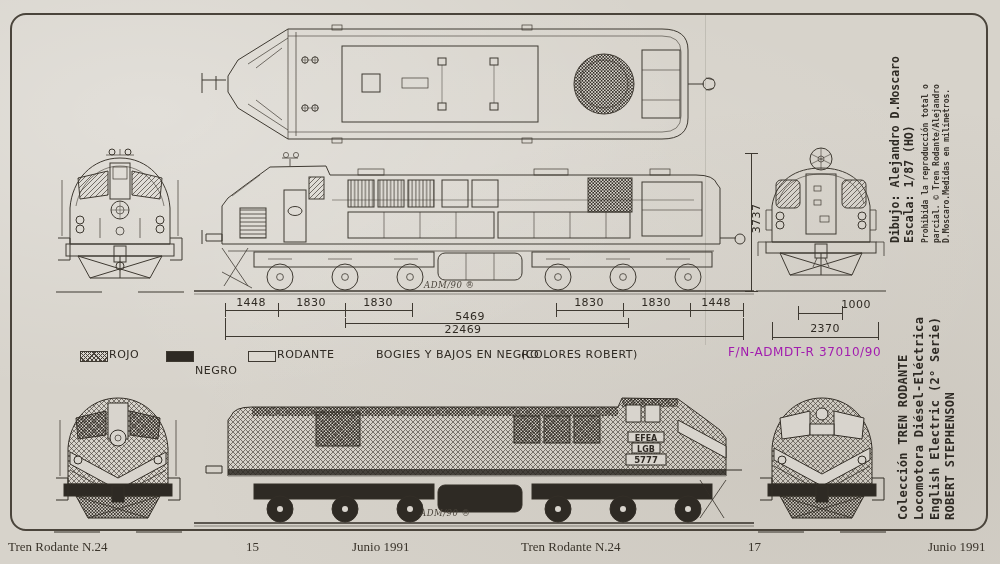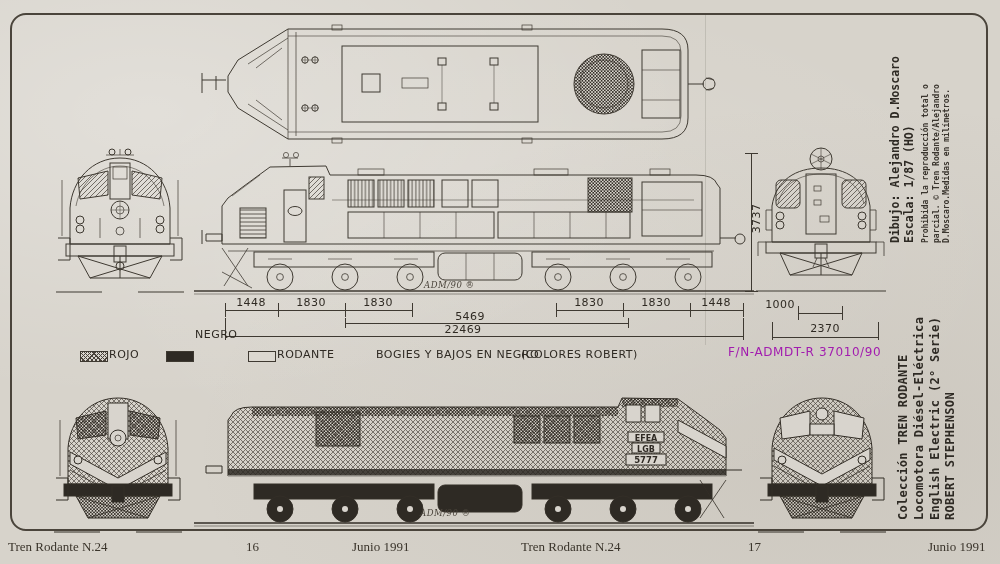--- a/index.html
+++ b/index.html
@@ -329,31 +329,31 @@
 <div class="dlabel" style="left:463px;top:323px">22469</div>
 
 <div class="vdline" style="left:751px;top:153px;height:138px"></div>
 <div class="htick" style="left:745px;top:153px;width:13px"></div>
 <div class="htick" style="left:745px;top:291px;width:13px"></div>
 <div class="dlabel-v" style="left:742px;top:212px">3737</div>
 
 <div class="dline" style="left:798px;top:313px;width:44px"></div>
 <div class="tick" style="left:798px;top:306px;height:14px"></div>
 <div class="tick" style="left:842px;top:306px;height:14px"></div>
-<div class="dlabel" style="left:780px;top:298px">1000</div>
+<div class="dlabel" style="left:856px;top:298px">1000</div>
 
 <div class="dline" style="left:772px;top:337px;width:106px"></div>
 <div class="tick" style="left:772px;top:322px;height:18px"></div>
 <div class="tick" style="left:878px;top:322px;height:18px"></div>
 <div class="dlabel" style="left:825px;top:322px">2370</div>
 
 <div class="swatch sw-rojo" style="left:80px;top:351px"></div>
 <div class="leglabel" style="left:109px;top:348px">ROJO</div>
 <div class="swatch sw-negro" style="left:166px;top:351px"></div>
-<div class="leglabel" style="left:195px;top:328px">NEGRO</div>
+<div class="leglabel" style="left:195px;top:364px">NEGRO</div>
 <div class="swatch sw-amarillo" style="left:248px;top:351px"></div>
 <div class="leglabel" style="left:277px;top:348px">RODANTE</div>
 <div class="leglabel" style="left:376px;top:348px">BOGIES Y BAJOS EN NEGRO</div>
 <div class="leglabel" style="left:521px;top:348px">(COLORES ROBERT)</div>
 <div class="refcode" style="left:728px;top:345px">F/N-ADMDT-R  37010/90</div>
 
 <div class="sig" style="left:424px;top:280px">ADM/90 ®</div>
 <div class="sig" style="left:420px;top:508px">ADM/90 ®</div>
 
 <div class="rot credit">
@@ -366,17 +366,17 @@
   </div>
 </div>
 <div class="rot collection">
   <div>Colección TREN RODANTE</div>
   <div>Locomotora Diésel-Eléctrica</div>
   <div>English Electric (2° Serie)</div>
   <div>ROBERT  STEPHENSON</div>
 </div>
 
 <div class="foot" style="left:8px">Tren Rodante N.24</div>
-<div class="foot" style="left:246px">16</div>
+<div class="foot" style="left:246px">15</div>
 <div class="foot" style="left:352px">Junio 1991</div>
 <div class="foot" style="left:521px">Tren Rodante N.24</div>
 <div class="foot" style="left:748px">17</div>
 <div class="foot" style="left:928px">Junio 1991</div>
 
 </body></html>

